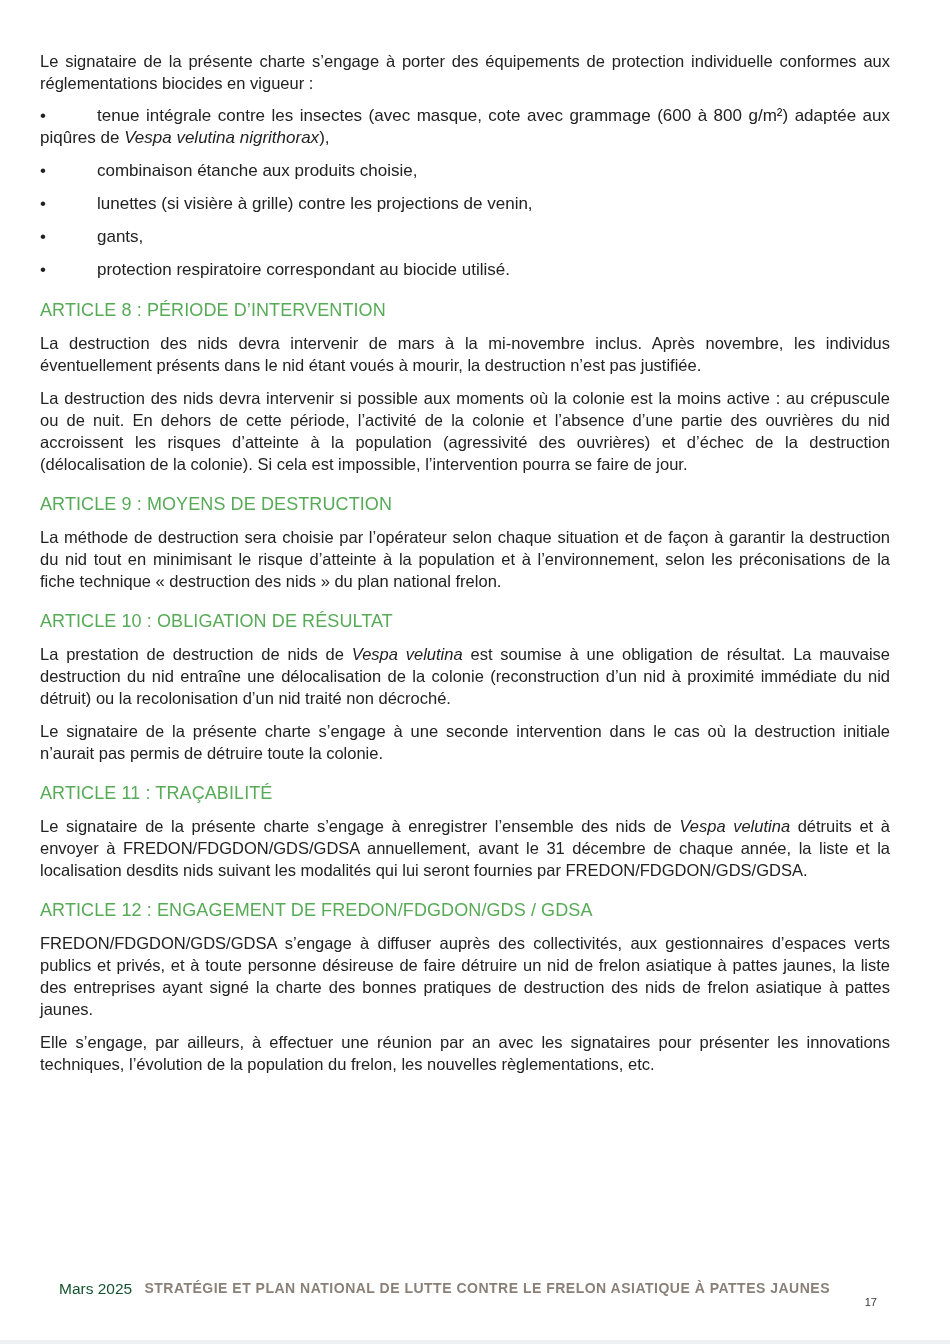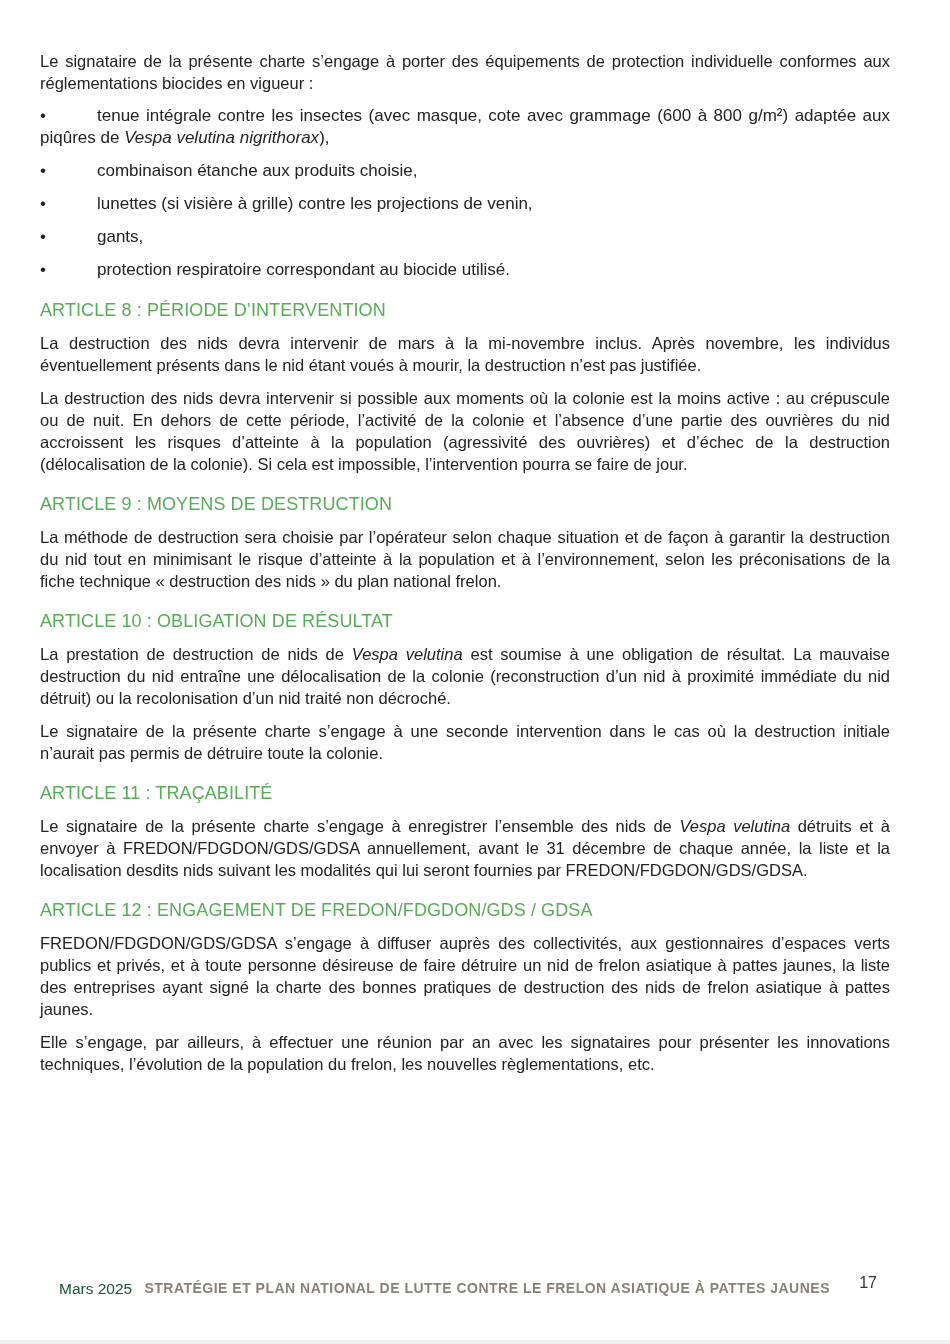--- a/index.html
+++ b/index.html
@@ -63,22 +63,22 @@
     font-size:15.5px;color:#14532d;margin-left:31px;
   }
   .footer-title{
     position:absolute;left:120px;right:120px;bottom:48px;
     text-align:right;
     font-size:14px;font-weight:bold;
     letter-spacing:0.5px;
     color:var(--footer-text,#8a8078);
   }
   .footer-page{
-    position:absolute;right:73px;bottom:52px;
-    font-size:16px;color:#333333;
+    position:absolute;right:73px;bottom:36px;
+    font-size:11px;color:#333333;
   }
 </style>
 </head>
 <body>
 
 <div class="page">
   <main class="content">
 
     <p class="body-text"><span>Le signataire de la présente charte s’engage à porter des équipements de protection individuelle conformes aux réglementations biocides en vigueur&nbsp;:</span></p>
 

